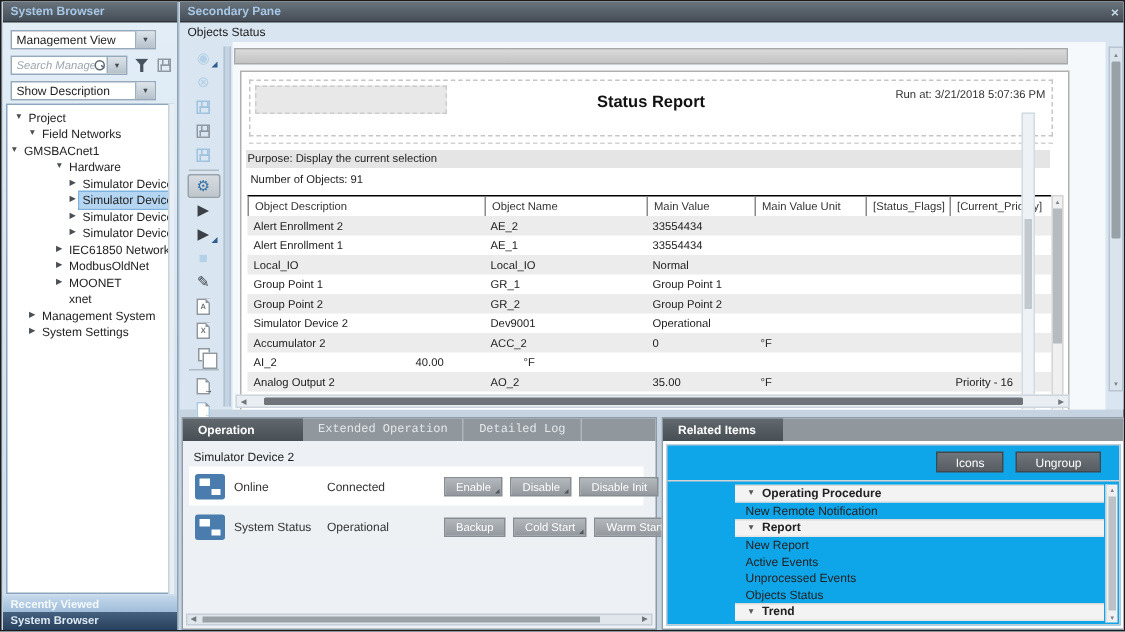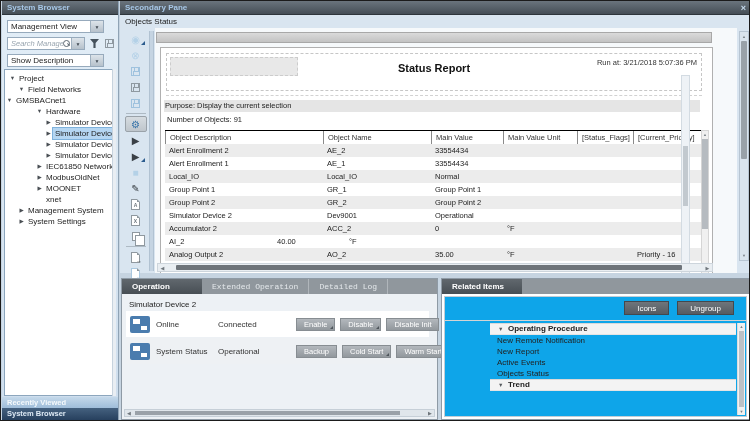--- a/index.html
+++ b/index.html
@@ -461,22 +461,27 @@
         <span class="dkbtn">Icons</span>
         <span class="dkbtn">Ungroup</span>
       </div>
       <div id="ri-divider"></div>
       <div id="ri-list">
           <div class="ri-group">
             <span class="garr">▼</span>
             <span class="glabel">Operating Procedure</span>
           </div>
           <div class="ri-item">New Remote Notification</div>
+          <div class="ri-group">
+            <span class="garr">▼</span>
+            <span class="glabel">Report</span>
+          </div>
           <div class="ri-item">New Report</div>
           <div class="ri-item">Active Events</div>
+          <div class="ri-item">Unprocessed Events</div>
           <div class="ri-item">Objects Status</div>
           <div class="ri-group">
             <span class="garr">▼</span>
             <span class="glabel">Trend</span>
           </div>
         </div>
       <div id="ri-vsb">
         <span class="sb-arrow" style="top:0;">▲</span>
         <div class="thumb"></div>
         <span class="sb-arrow" style="bottom:0;">▼</span>

